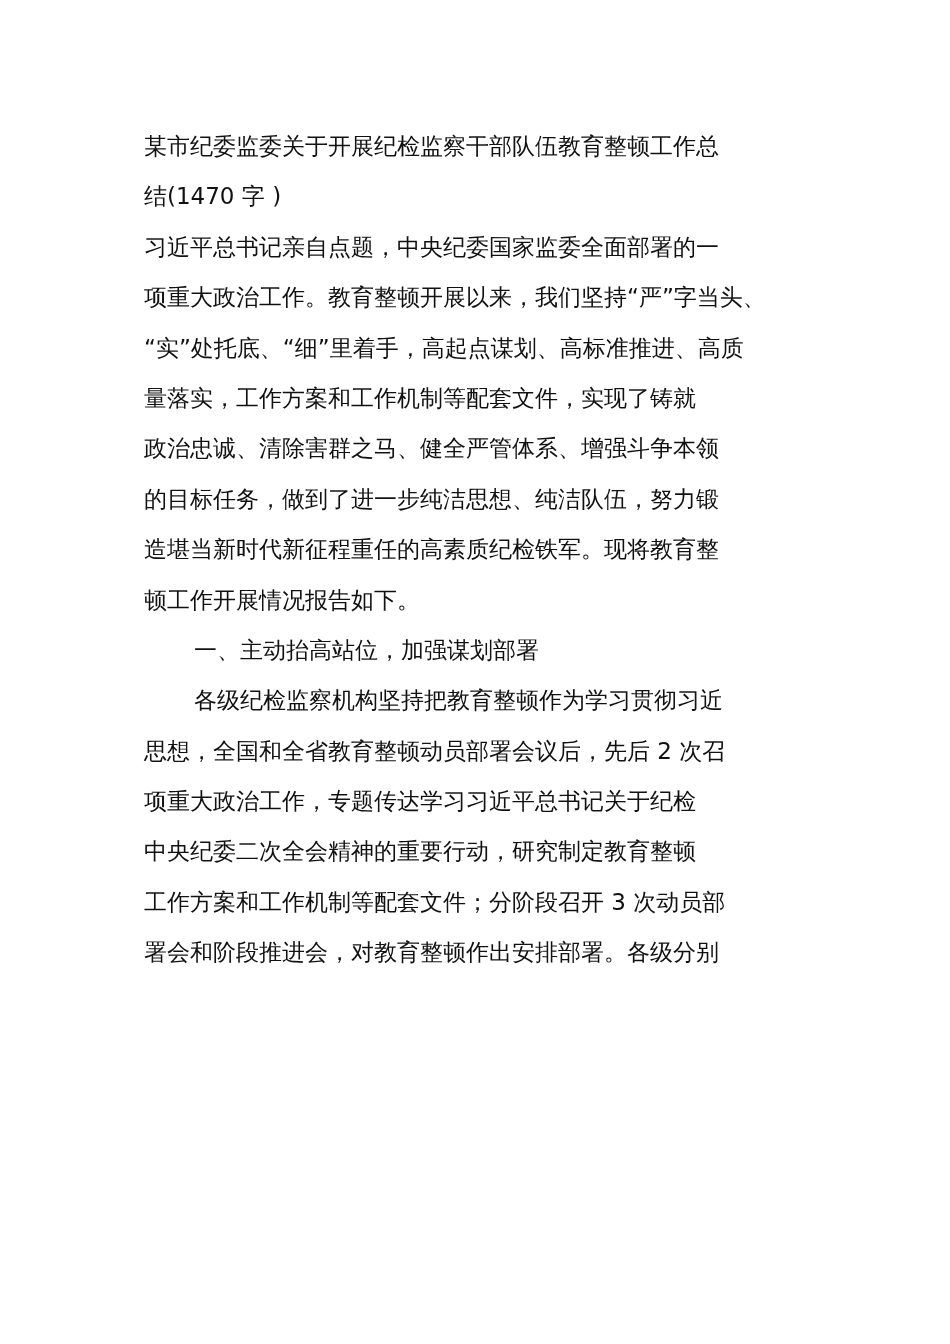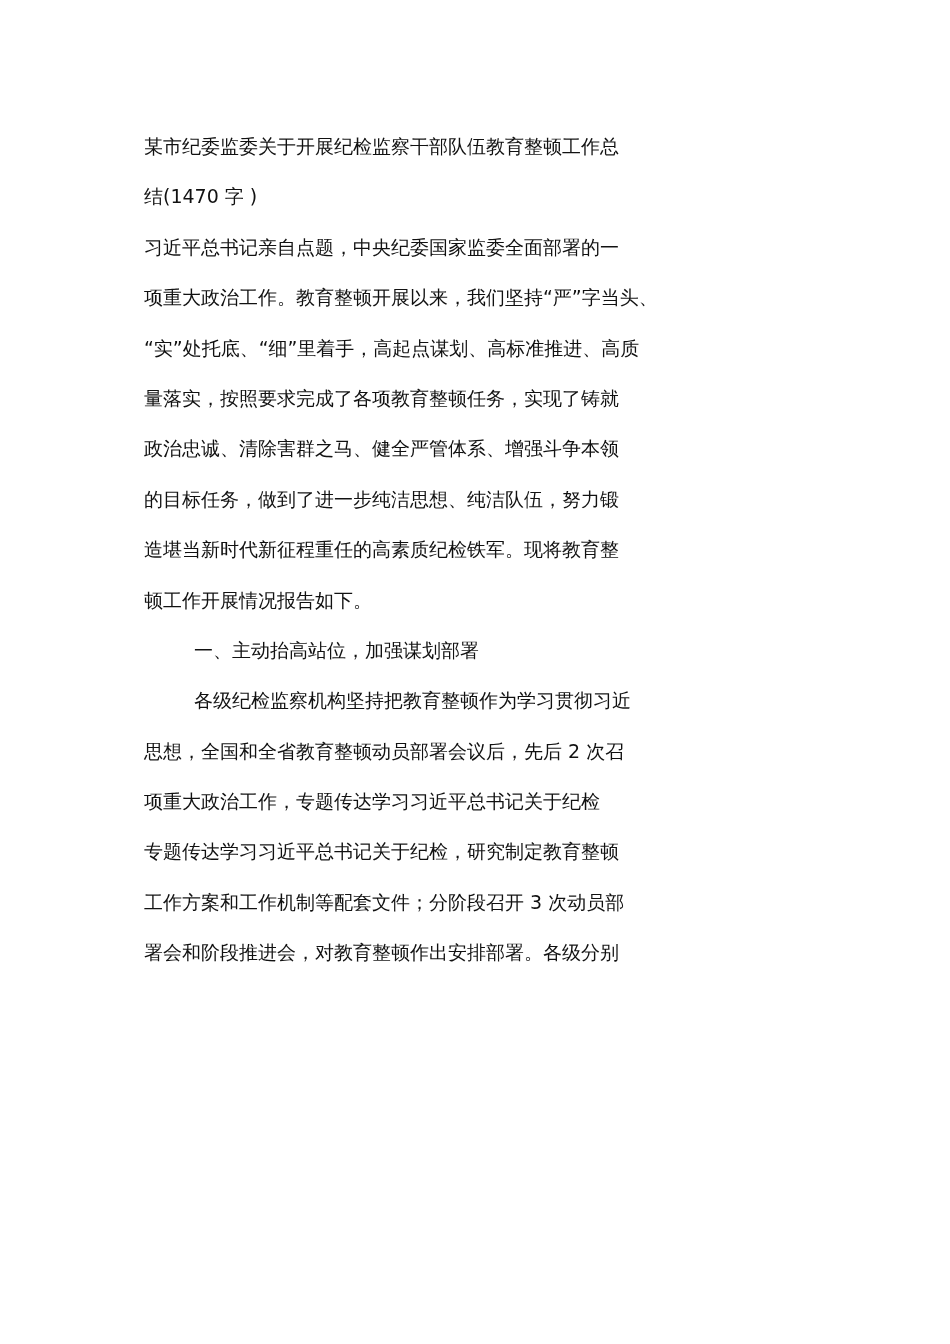--- a/index.html
+++ b/index.html
@@ -25,47 +25,47 @@
     }
     .content {
       position: absolute;
       left: 144px;
       top: 121px;
       width: 672px;
     }
     .line {
       height: 50.4px;
       line-height: 50.4px;
-      font-size: 19px;
+      font-size: 23px;
       white-space: nowrap;
       letter-spacing: 0px;
     }
     .indent {
       padding-left: 50px;
     }
   </style>
 </head>
 <body>
 
 <div class="page">
   <div class="content">
     <div class="line">某市纪委监委关于开展纪检监察干部队伍教育整顿工作总</div>
     <div class="line">结(1470 字 )</div>
 
     <div class="line">习近平总书记亲自点题，中央纪委国家监委全面部署的一</div>
     <div class="line">项重大政治工作。教育整顿开展以来，我们坚持“严”字当头、</div>
     <div class="line">“实”处托底、“细”里着手，高起点谋划、高标准推进、高质</div>
-    <div class="line">量落实，按照要求完成了各项教育整顿任务，实现了铸就</div>
+    <div class="line">量落实，工作方案和工作机制等配套文件，实现了铸就</div>
     <div class="line">政治忠诚、清除害群之马、健全严管体系、增强斗争本领</div>
     <div class="line">的目标任务，做到了进一步纯洁思想、纯洁队伍，努力锻</div>
     <div class="line">造堪当新时代新征程重任的高素质纪检铁军。现将教育整</div>
     <div class="line">顿工作开展情况报告如下。</div>
 
     <div class="line indent">一、主动抬高站位，加强谋划部署</div>
 
     <div class="line indent">各级纪检监察机构坚持把教育整顿作为学习贯彻习近</div>
     <div class="line">思想，全国和全省教育整顿动员部署会议后，先后 2 次召</div>
     <div class="line">项重大政治工作，专题传达学习习近平总书记关于纪检</div>
-    <div class="line">专题传达学习习近平总书记关于纪检，研究制定教育整顿</div>
+    <div class="line">中央纪委二次全会精神的重要行动，研究制定教育整顿</div>
     <div class="line">工作方案和工作机制等配套文件；分阶段召开 3 次动员部</div>
     <div class="line">署会和阶段推进会，对教育整顿作出安排部署。各级分别</div>
   </div>
 </div>
 
 </body></html>

